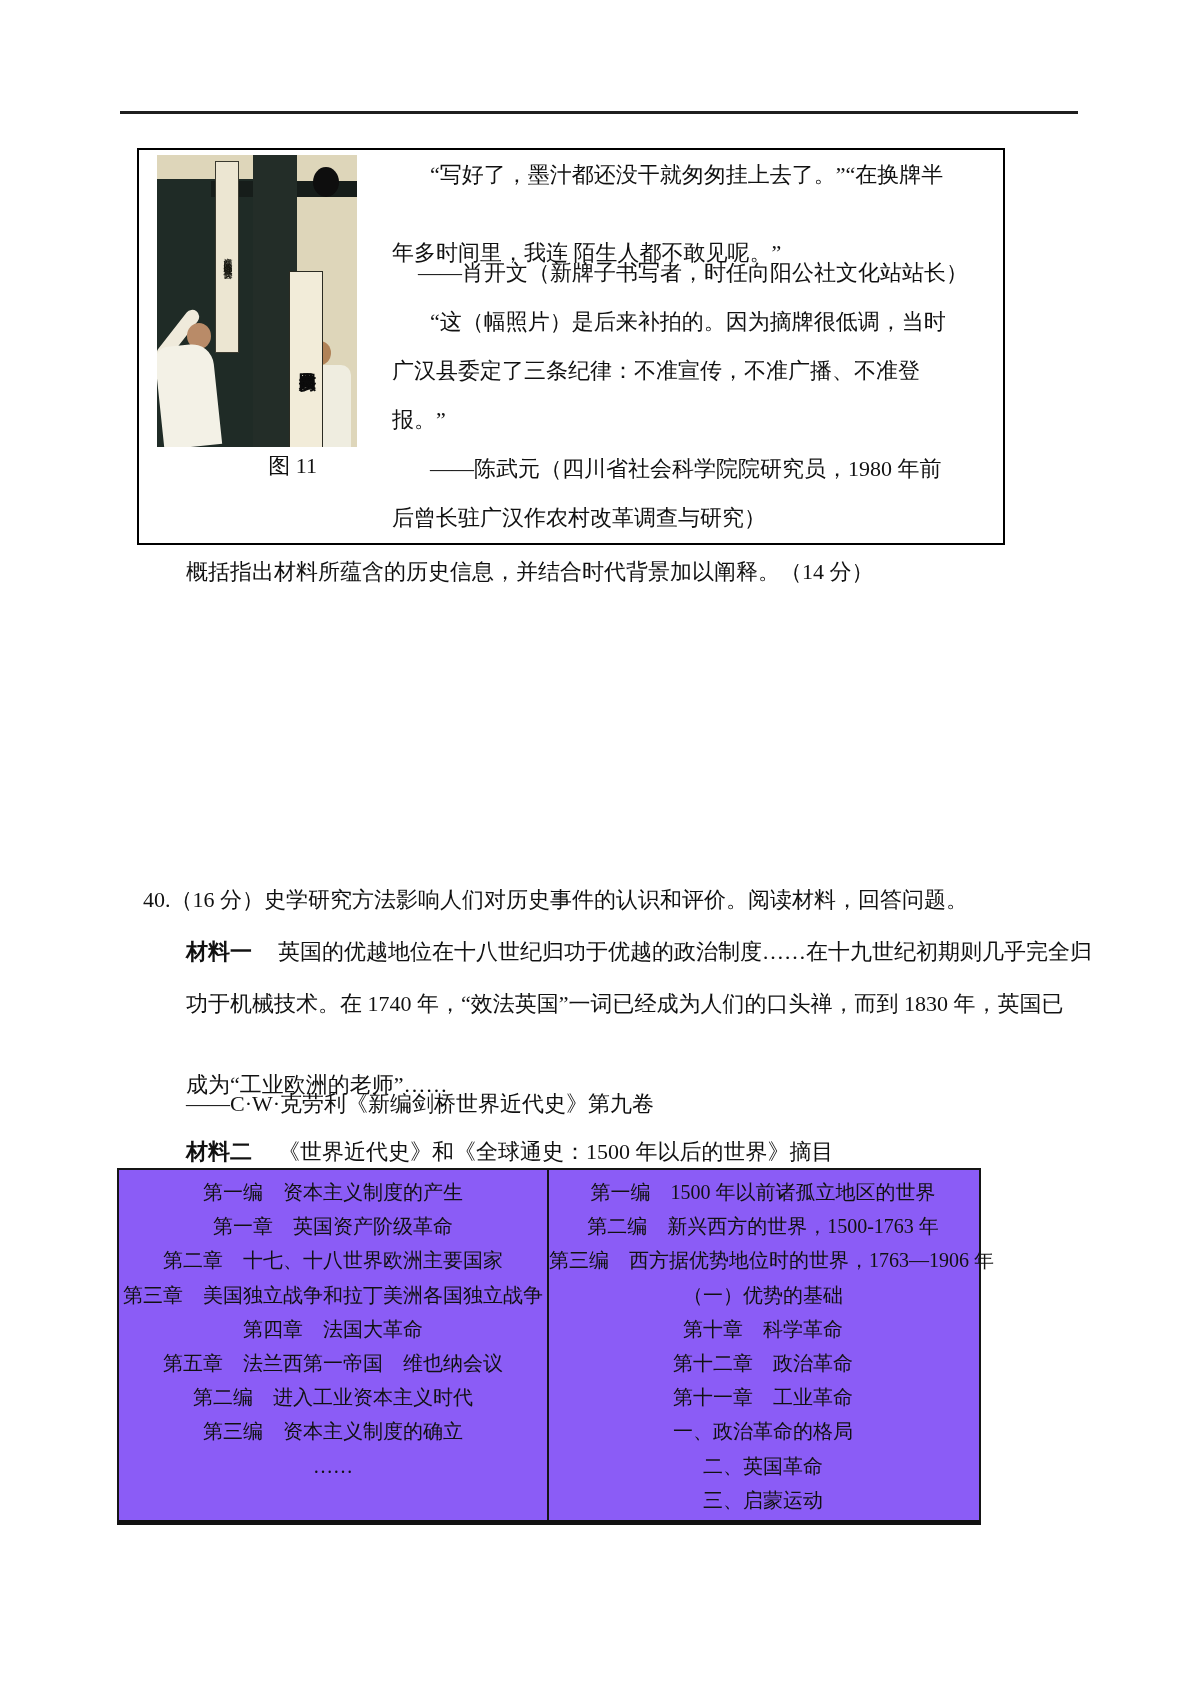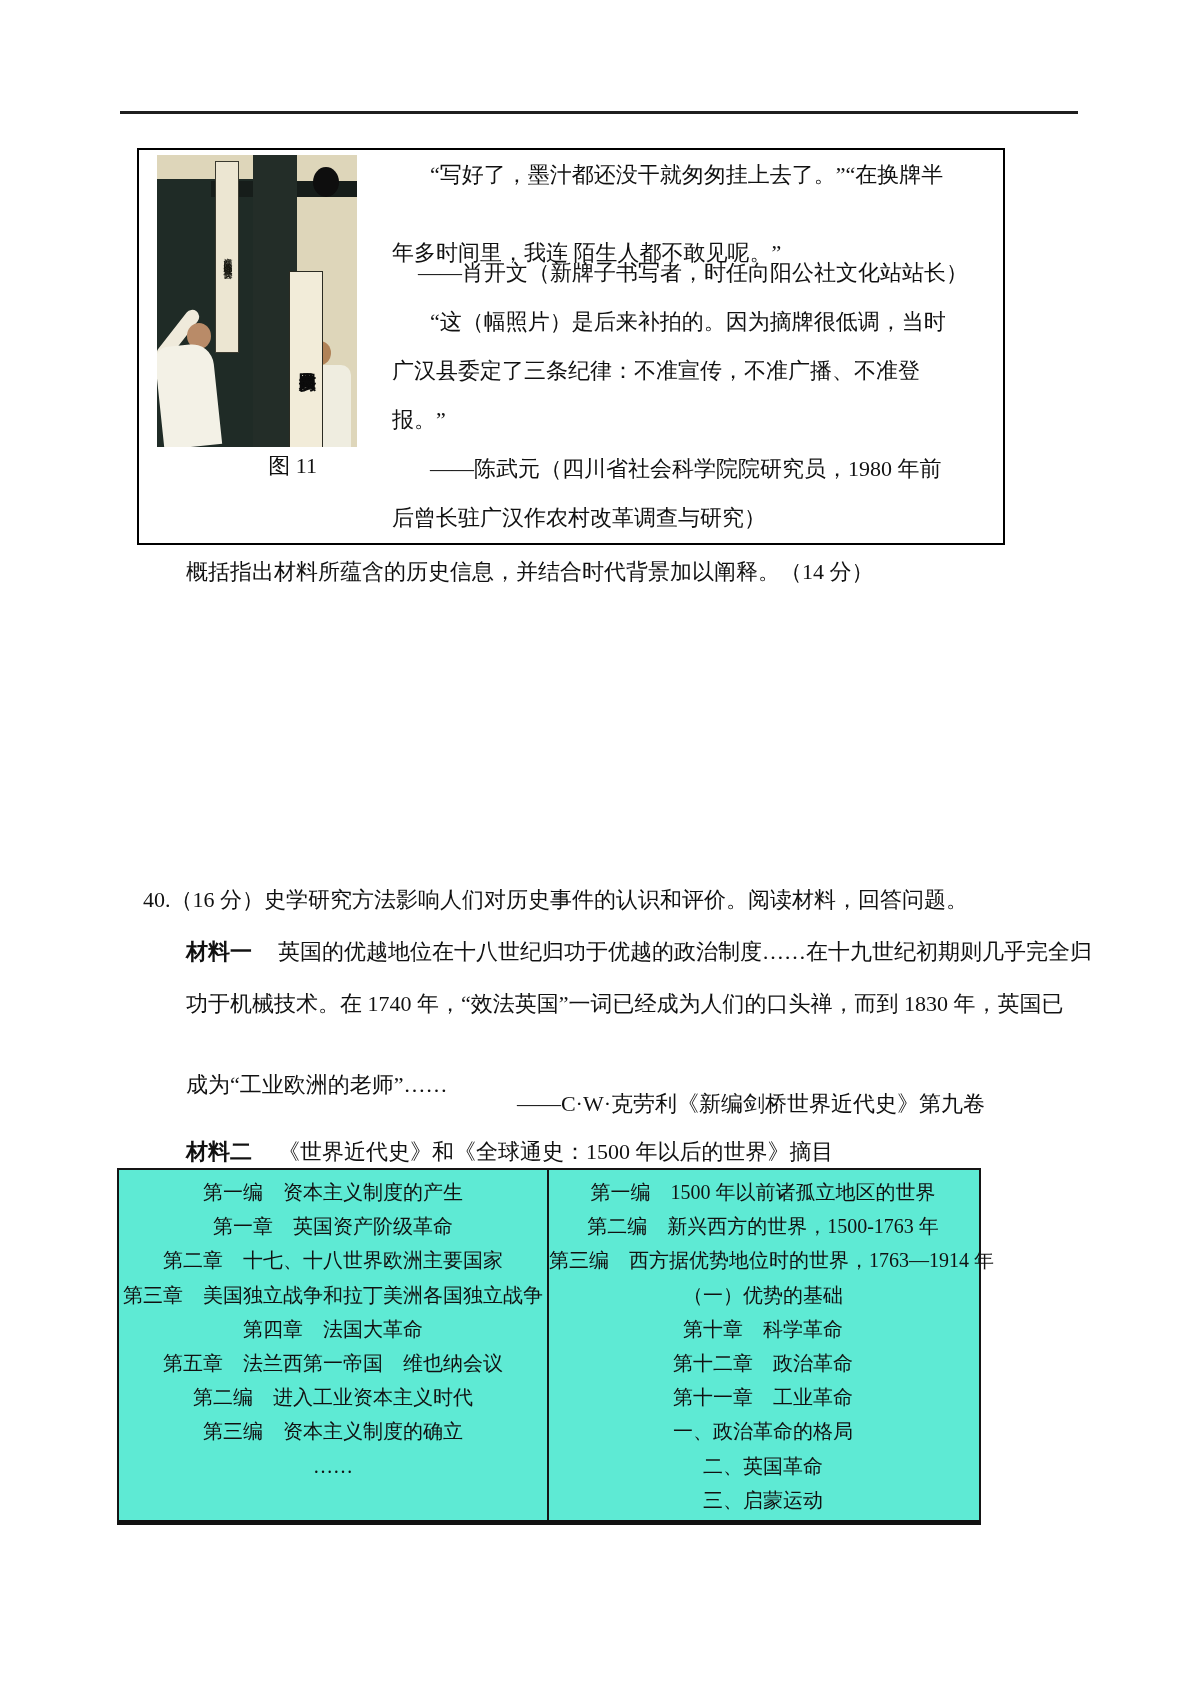--- a/index.html
+++ b/index.html
@@ -41,27 +41,27 @@
   .ph-man2-head { position:absolute; right:26px; top:186px; width:22px; height:24px; background:#b08257; border-radius:50%; }
   .fig-caption { position:absolute; left:58px; top:301px; width:120px; text-align:right; font-size:22px; }
 
   .quote-line { position:absolute; left:253px; width:620px; height:30px; font-size:22px; line-height:30px; white-space:nowrap; }
   .q-indent { padding-left:38px; }
   .q-dash   { padding-left:26px; }
 
   .body-line { position:absolute; font-size:22px; line-height:30px; white-space:nowrap; }
   .mat-label { font-weight:bold; margin-right:26px; }
 
-  .attr-line { text-align:right; }
+  .attr-line { }
 
   .toc-table {
     position:absolute; left:117px; top:1168px; width:860px;
     display:flex;
     border:2px solid #151515; border-bottom:5px solid #111;
-    background:#5eead4;
+    background:#8b5cf6;
   }
   .toc-col { width:428px; padding-top:5px; padding-bottom:3px; }
   .toc-left { border-right:2px solid #151515; }
   .toc-row { height:34.2px; line-height:34.2px; text-align:center; font-size:20px; white-space:nowrap; }
 </style>
 </head>
 <body>
 
 <div class="page">
 
@@ -118,21 +118,21 @@
       <div class="toc-row">第三章　美国独立战争和拉丁美洲各国独立战争</div>
       <div class="toc-row">第四章　法国大革命</div>
       <div class="toc-row">第五章　法兰西第一帝国　维也纳会议</div>
       <div class="toc-row">第二编　进入工业资本主义时代</div>
       <div class="toc-row">第三编　资本主义制度的确立</div>
       <div class="toc-row">……</div>
     </div>
     <div class="toc-col toc-right">
       <div class="toc-row">第一编　1500 年以前诸孤立地区的世界</div>
       <div class="toc-row">第二编　新兴西方的世界，1500-1763 年</div>
-      <div class="toc-row">第三编　西方据优势地位时的世界，1763—1914 年</div>
+      <div class="toc-row">第三编　西方据优势地位时的世界，1763—1906 年</div>
       <div class="toc-row">（一）优势的基础</div>
       <div class="toc-row">第十章　科学革命</div>
       <div class="toc-row">第十二章　政治革命</div>
       <div class="toc-row">第十一章　工业革命</div>
       <div class="toc-row">一、政治革命的格局</div>
       <div class="toc-row">二、英国革命</div>
       <div class="toc-row">三、启蒙运动</div>
     </div>
   </div>
 

